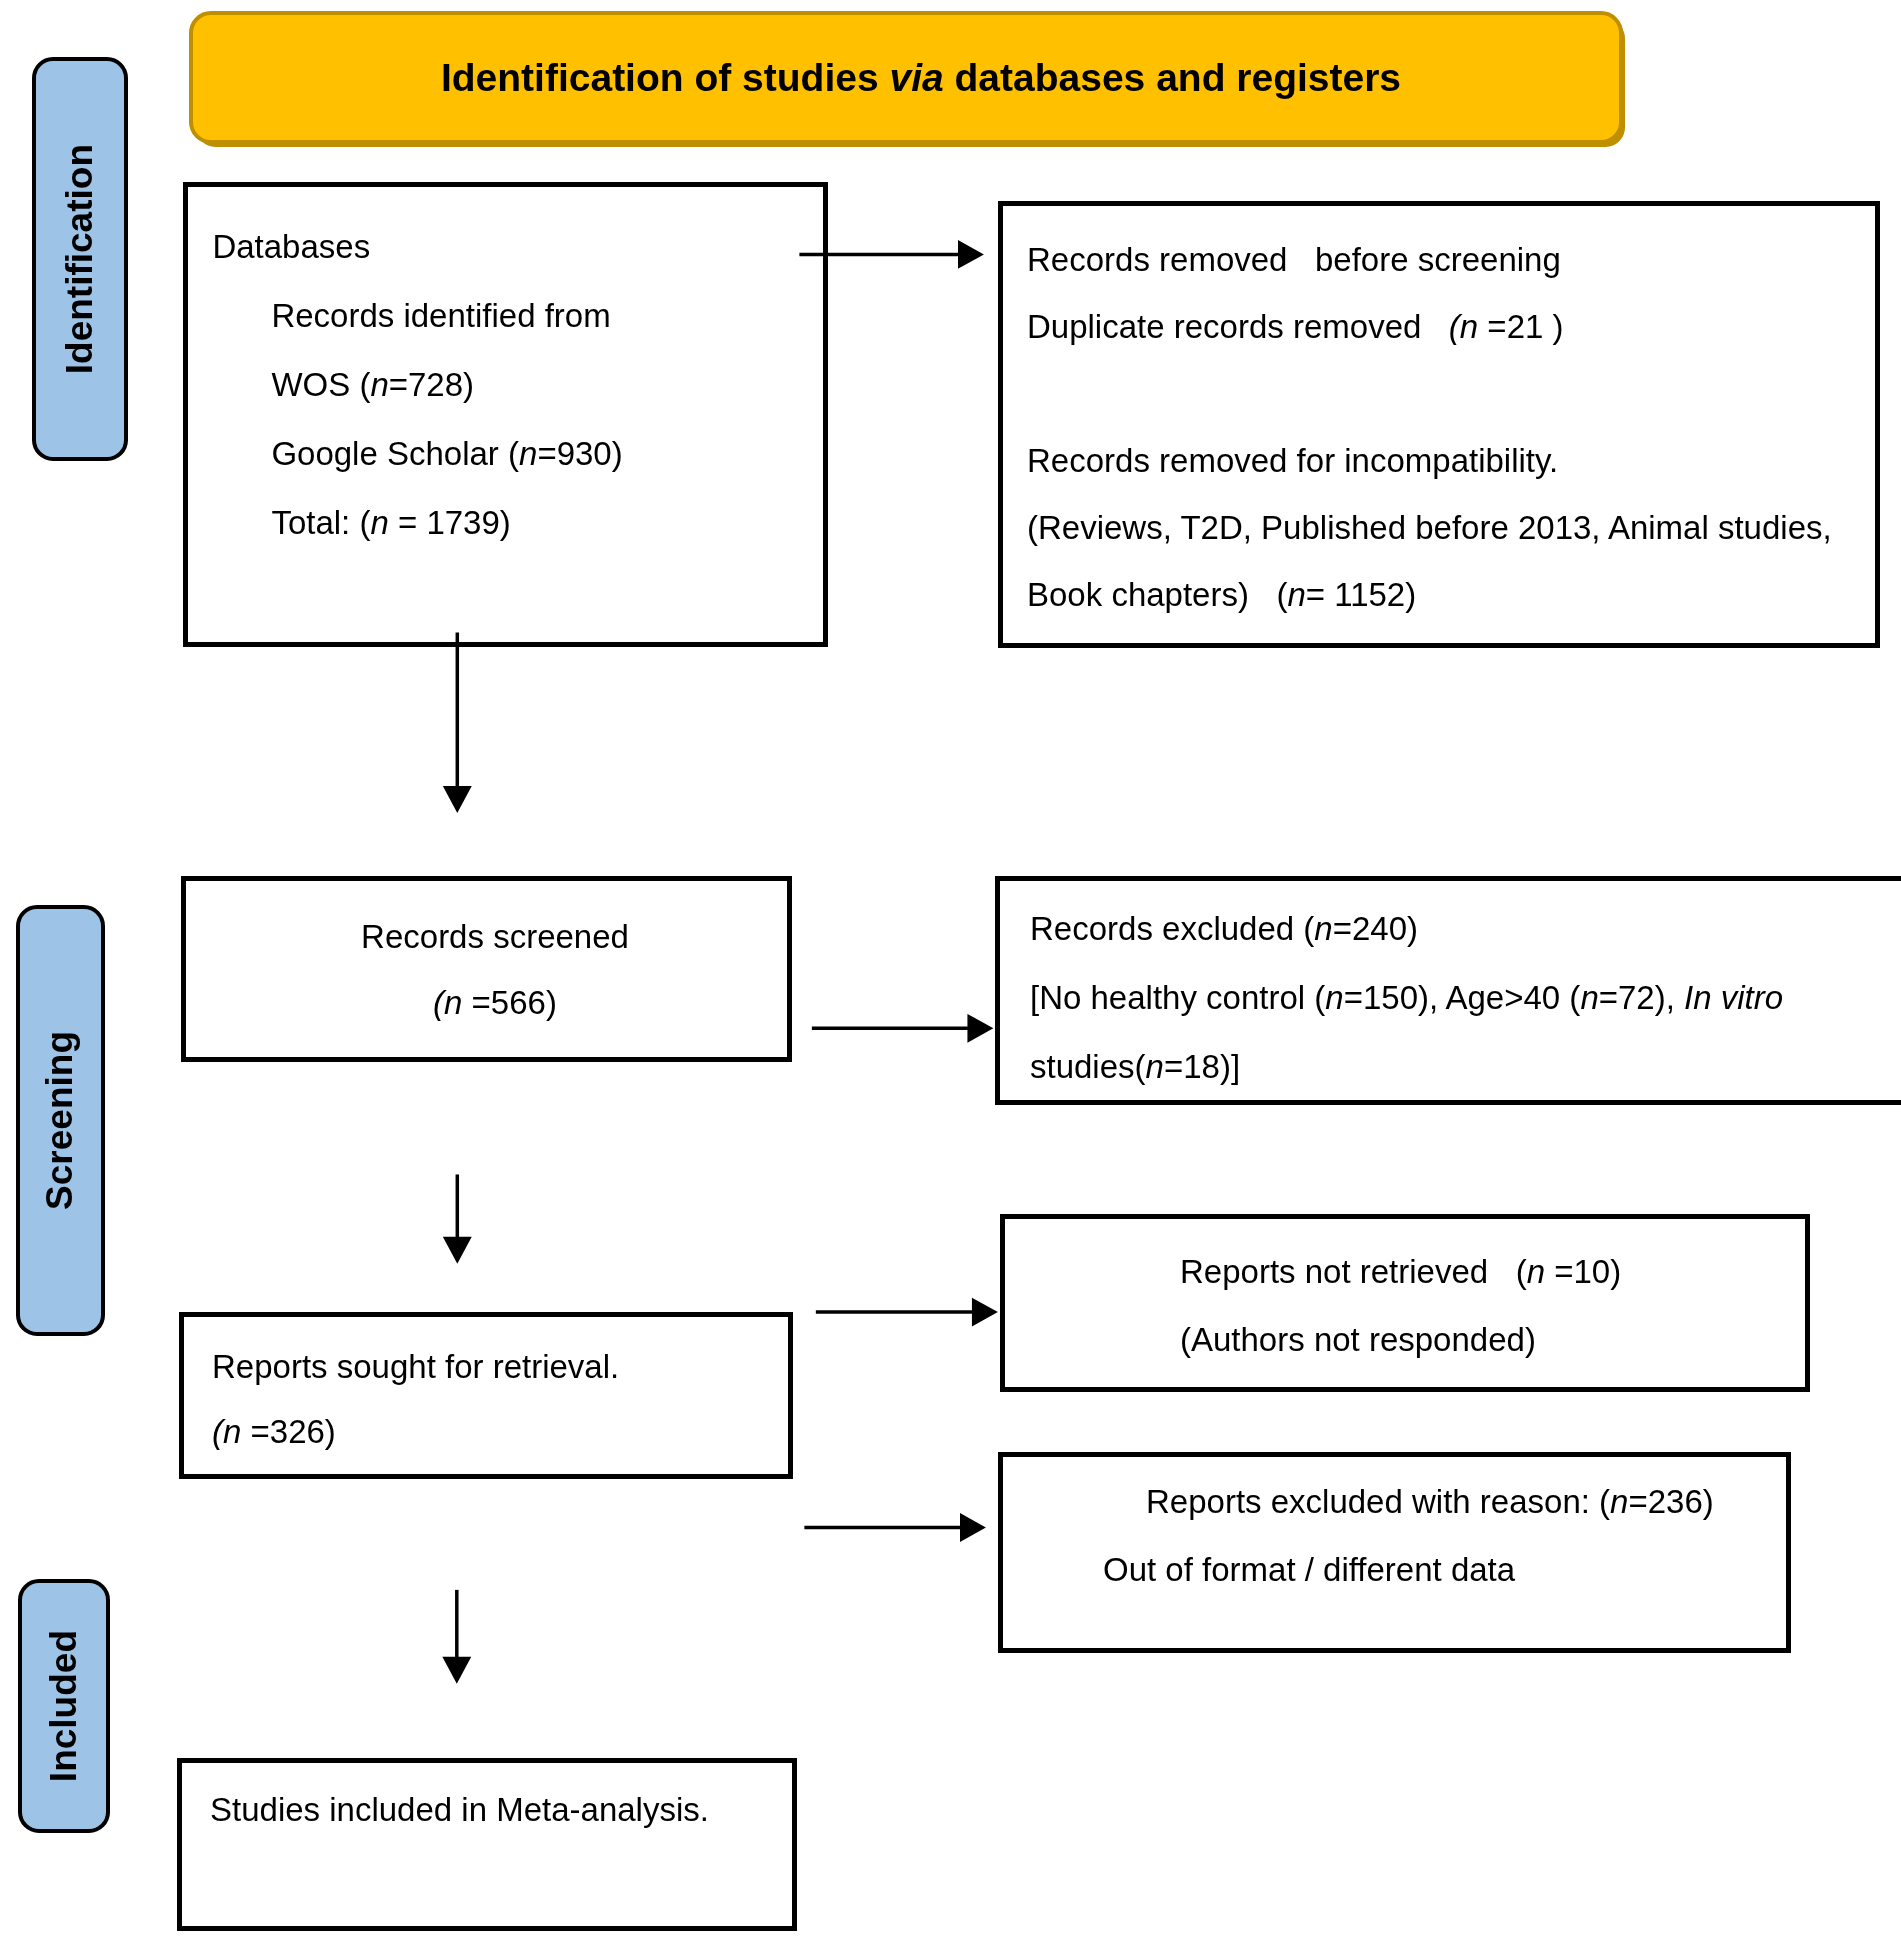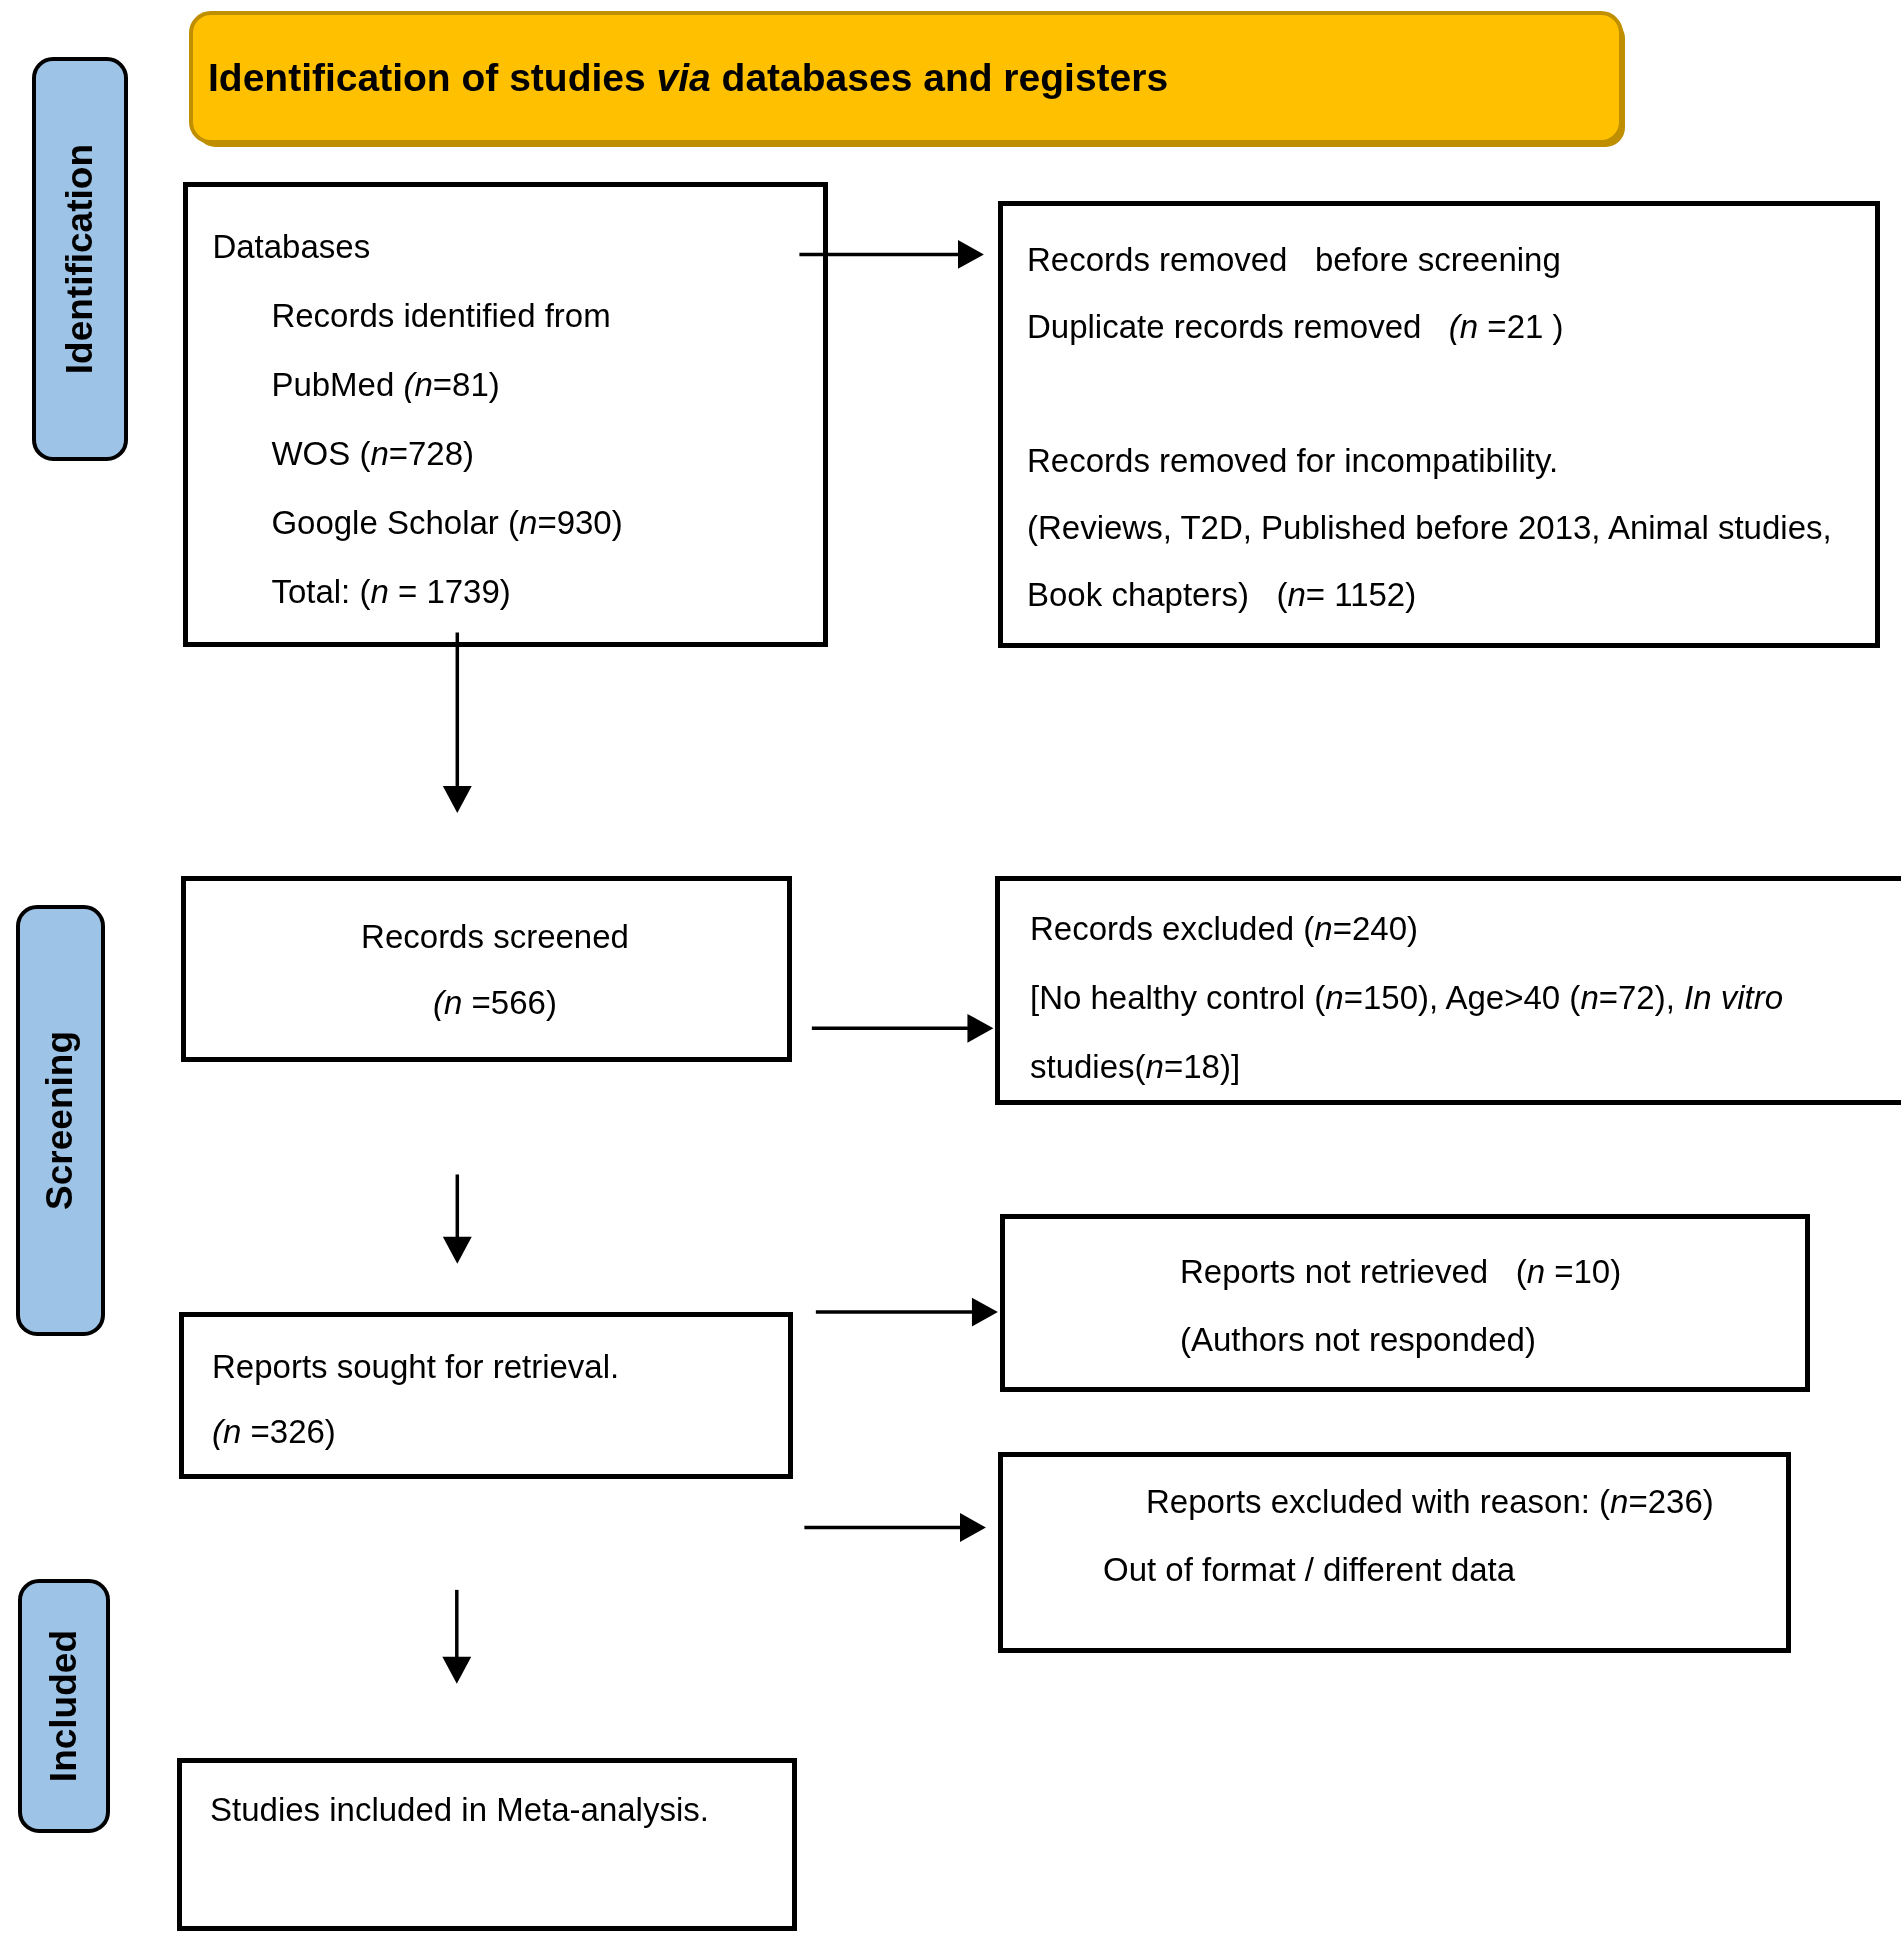--- a/index.html
+++ b/index.html
@@ -15,20 +15,21 @@
   .banner {
     position: absolute;
     left: 189px; top: 11px;
     width: 1434px; height: 133px;
     background: #FFC000;
     border: 4px solid #BF8F00;
     border-radius: 22px;
     box-shadow: 4.5px 5.5px 0 -2.5px #BF8F00;
     display: flex;
     align-items: center;
+    justify-content: center;
   }
   .banner-title {
     position: relative;
     left: 15px;
     font-size: 39px;
     font-weight: bold;
     letter-spacing: 0;
     white-space: pre;
   }
   .banner-title em { font-style: italic; }
@@ -119,21 +120,20 @@
 <div class="stage screening">
   <span>Screening</span>
 </div>
 <div class="stage included">
   <span>Included</span>
 </div>
 
 <div class="fbox box-identified">
     <div class="line"><span>Databases</span></div>
     <div class="line"><span>Records identified from</span></div>
-    <div class="line"><span>PubMed </span><em>(n</em><span>=81)</span></div>
     <div class="line"><span>WOS (</span><em>n</em><span>=728)</span></div>
     <div class="line"><span>Google Scholar (</span><em>n</em><span>=930)</span></div>
     <div class="line"><span>Total: (</span><em>n</em><span> = 1739)</span></div>
   </div>
 
 <div class="fbox box-removed">
     <div class="line"><span>Records removed   before screening</span></div>
     <div class="line"><span>Duplicate records removed   </span><em>(n</em><span> =21 )</span></div>
     <div class="line"><span> </span></div>
     <div class="line"><span>Records removed for incompatibility.</span></div>

